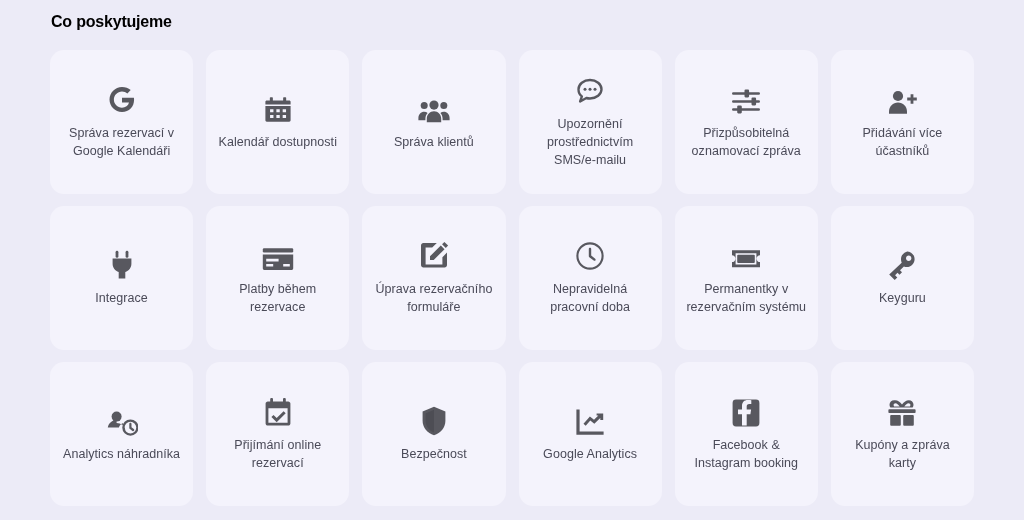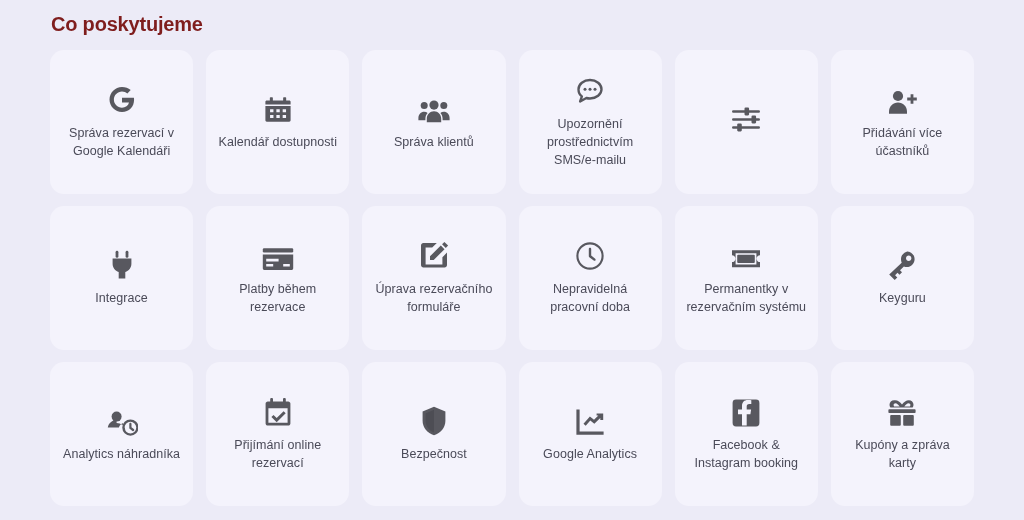--- a/index.html
+++ b/index.html
@@ -16,23 +16,23 @@
   .page {
     position: relative;
     width: 1024px;
     height: 520px;
     box-sizing: border-box;
   }
   .section-title {
     position: absolute;
     left: 51px;
     top: 12px;
-    font-size: 20px;
+    font-size: 16px;
     font-weight: bold;
-    color: #7f1d1d;
+    color: #000000;
     letter-spacing: -0.2px;
     line-height: 1.2;
   }
   .grid {
     position: absolute;
     left: 50px;
     top: 50px;
     width: 924px;
     display: grid;
     grid-template-columns: repeat(6, 1fr);
@@ -130,20 +130,21 @@
       <div class="icon">
         <svg width="30" height="26" viewBox="0 0 30 26">
           <rect x="1" y="3.2" width="28" height="2.6" rx="1.3"></rect>
           <rect x="1" y="11.2" width="28" height="2.6" rx="1.3"></rect>
           <rect x="1" y="19.2" width="28" height="2.6" rx="1.3"></rect>
           <rect x="13.5" y="0.6" width="4.6" height="7.8" rx="1.1"></rect>
           <rect x="20.5" y="8.6" width="4.6" height="7.8" rx="1.1"></rect>
           <rect x="6.2" y="16.6" width="4.6" height="7.8" rx="1.1"></rect>
         </svg>
       </div>
+      <div class="label">Přizpůsobitelná oznamovací zpráva</div>
     </div>
 
     <div class="card">
       <div class="icon">
         <svg width="30" height="26" viewBox="0 0 30 26">
           <circle cx="11" cy="7" r="5.1"></circle>
           <path d="M11 13.6c5 0 9 4 9 9v2.2H2v-2.2c0-5 4-9 9-9z"></path>
           <path d="M23.6 5.2h2.8v3.4h3.4v2.8h-3.4v3.4h-2.8v-3.4h-3.4V8.6h3.4V5.2z"></path>
         </svg>
       </div>

